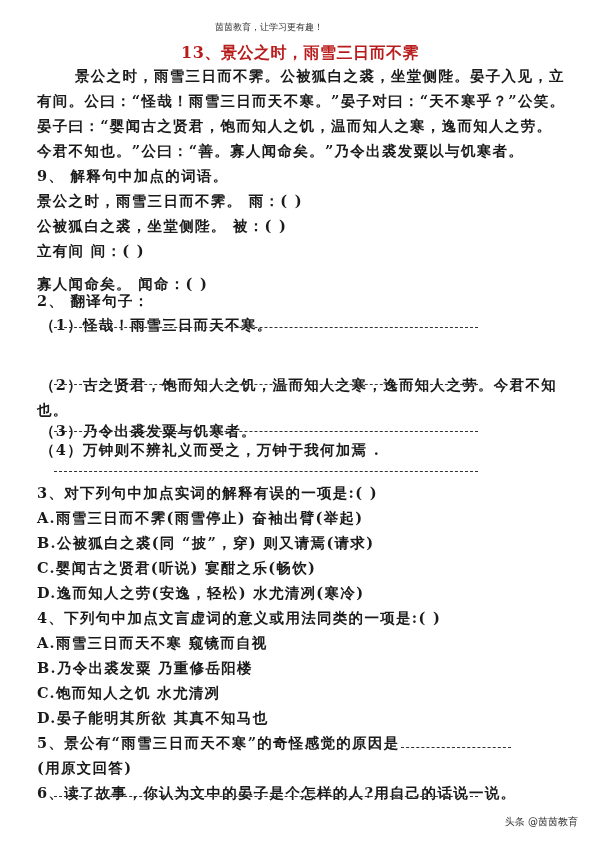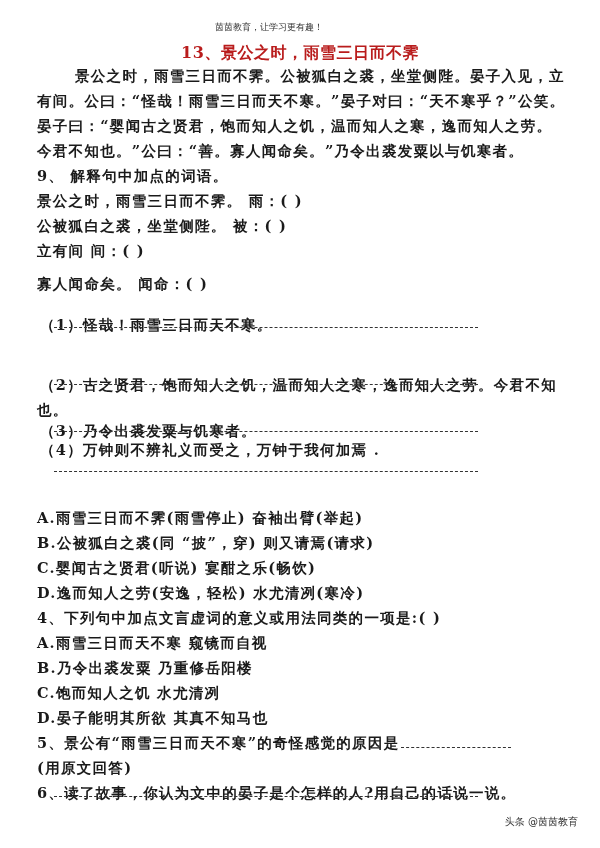--- a/index.html
+++ b/index.html
@@ -48,30 +48,32 @@
   <div class="line" style="top:92px;">有间。公曰：“怪哉！雨雪三日而天不寒。”晏子对曰：“天不寒乎？”公笑。</div>
   <div class="line" style="top:117px;">晏子曰：“婴闻古之贤君，饱而知人之饥，温而知人之寒，逸而知人之劳。</div>
   <div class="line" style="top:142px;">今君不知也。”公曰：“善。寡人闻命矣。”乃令出裘发粟以与饥寒者。</div>
 
   <div class="line" style="top:167px;">9、  解释句中加点的词语。</div>
   <div class="line" style="top:192px;">景公之时，雨雪三日而不霁。  雨：(          )</div>
   <div class="line" style="top:217px;">公被狐白之裘，坐堂侧陛。  被：(          )</div>
   <div class="line" style="top:242px;">立有间       间：(            )</div>
   <div class="line" style="top:267px;margin-top:8px;">寡人闻命矣。  闻命：(            )</div>
 
+  <div class="line" style="top:292px;">2、  翻译句子：</div>
   <div class="line sub" style="top:316px;">（1）怪哉！雨雪三日而天不寒。</div>
   <div class="answer-line" style="top:326px; top:327px;"></div>
   <div class="line sub" style="top:376px;">（2）古之贤君，饱而知人之饥，温而知人之寒，逸而知人之劳。今君不知</div>
   <div class="line" style="top:401px;">也。</div>
   <div class="answer-line" style="top:384px;"></div>
   <div class="line sub" style="top:422px;">（3）乃令出裘发粟与饥寒者。</div>
   <div class="answer-line" style="top:431px;"></div>
   <div class="line sub" style="top:441px;text-align:right;">（4）万钟则不辨礼义而受之，万钟于我何加焉 .</div>
   <div class="answer-line" style="top:471px;"></div>
 
+  <div class="line" style="top:484px;">3、对下列句中加点实词的解释有误的一项是:(      )</div>
   <div class="line" style="top:509px;">A.雨雪三日而不霁(雨雪停止) 奋袖出臂(举起)</div>
   <div class="line" style="top:534px;">B.公被狐白之裘(同 “披”，穿) 则又请焉(请求)</div>
   <div class="line" style="top:559px;">C.婴闻古之贤君(听说) 宴酣之乐(畅饮)</div>
   <div class="line" style="top:584px;">D.逸而知人之劳(安逸，轻松) 水尤清冽(寒冷)</div>
 
   <div class="line" style="top:609px;">4、下列句中加点文言虚词的意义或用法同类的一项是:(    )</div>
   <div class="line" style="top:634px;">A.雨雪三日而天不寒 窥镜而自视</div>
   <div class="line" style="top:659px;">B.乃令出裘发粟 乃重修岳阳楼</div>
   <div class="line" style="top:684px;">C.饱而知人之饥 水尤清冽</div>
   <div class="line" style="top:709px;">D.晏子能明其所欲 其真不知马也</div>

